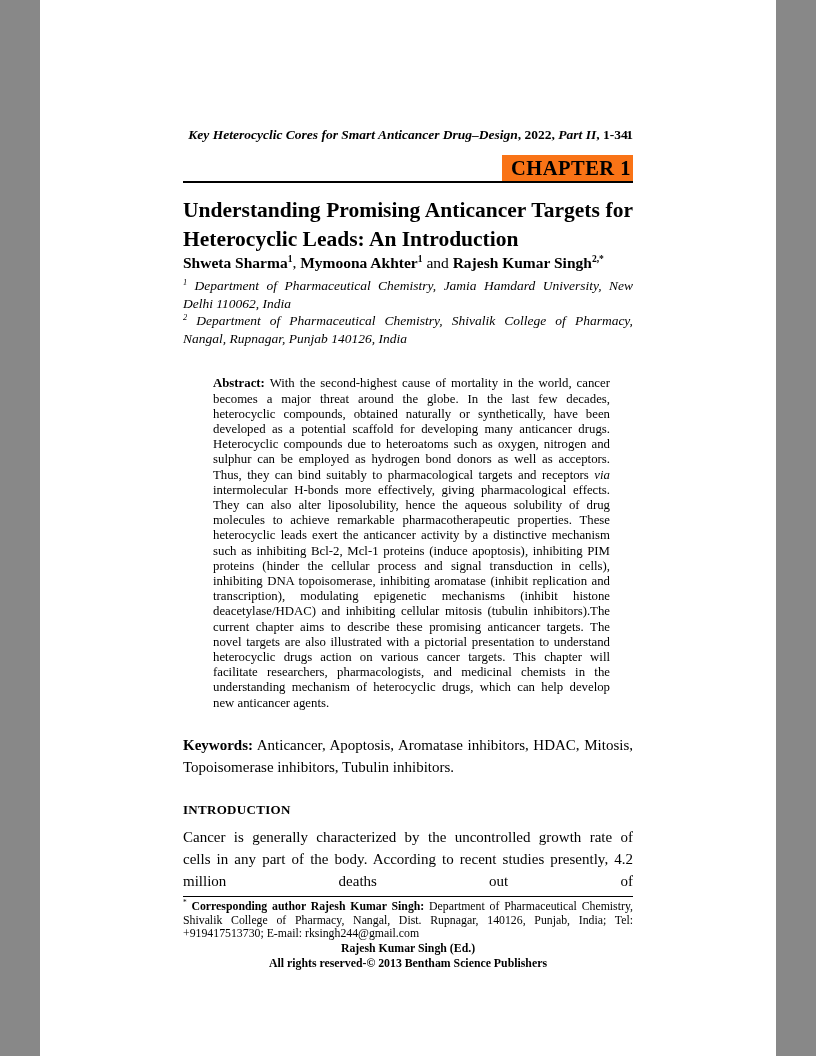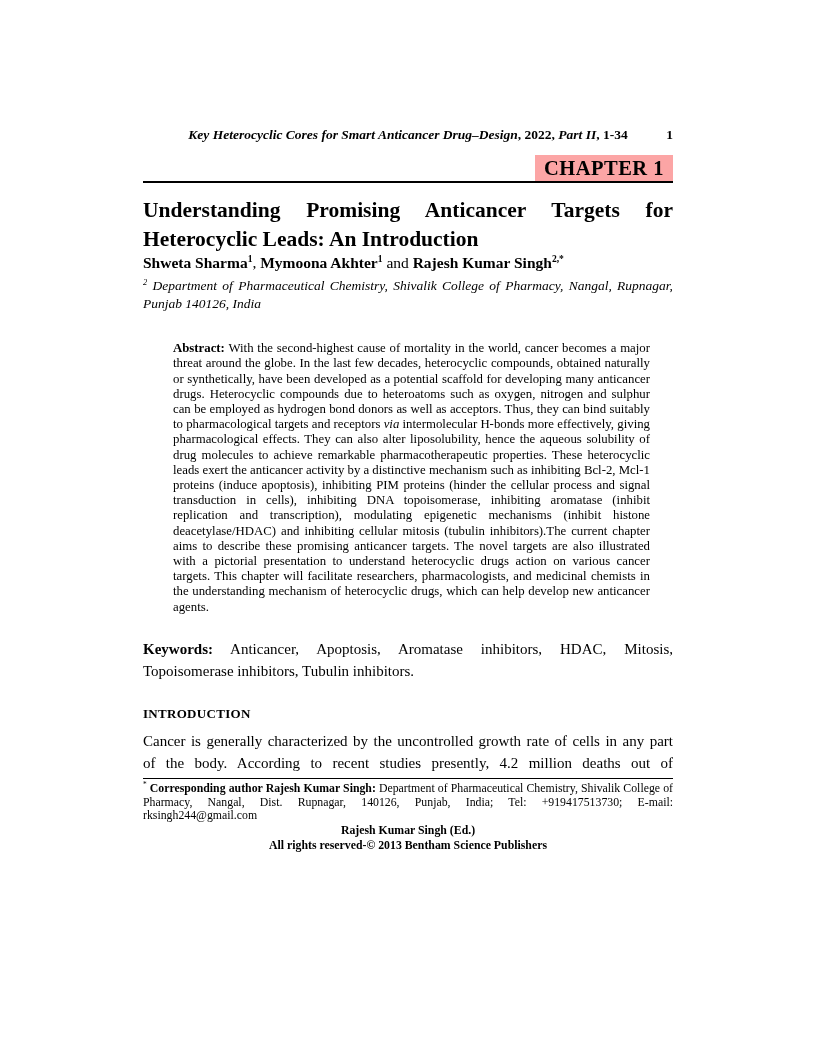--- a/index.html
+++ b/index.html
@@ -1,18 +1,18 @@
 <!DOCTYPE html>
 <html><head>
 <meta charset="utf-8">
 <style>
   html, body { margin: 0; padding: 0; background: #888; }
   .page {
     position: relative;
-    width: 816px; height: 1056px;
+    width: 736px; height: 1056px;
     margin: 0 auto;
     background: #ffffff;
     color: #000000;
     font-family: "Liberation Serif", "DejaVu Serif", serif;
     box-sizing: border-box;
     padding: 127px 143px 0 143px;
     overflow: hidden;
   }
   sup { font-size: 62%; line-height: 0; vertical-align: super; }
 
@@ -29,24 +29,24 @@
   .page-num { position: absolute; right: 0; top: 0; }
 
   
   .chapter-row {
     margin-top: 11px;
     display: flex;
     justify-content: flex-end;
     border-bottom: 2.5px solid #000;
   }
   .chapter-badge {
-    background: #fca5a5;
+    background: #f97316;
     font-weight: bold;
     font-size: 20.5px;
-    padding: 2px 9px 1px 9px;
+    padding: 2px 2px 1px 9px;
     letter-spacing: 0.5px;
   }
 
   
   .title { margin-top: 13px; font-size: 21.5px; font-weight: bold; line-height: 29px; }
   .title-l1 { text-align: justify; text-align-last: justify; }
   .title-l2 { text-align: left; }
 
   
   .authors { font-size: 15.5px; }
@@ -123,20 +123,21 @@
   <div class="title">
     <div class="title-l1">Understanding Promising Anticancer Targets for</div>
     <div class="title-l2">Heterocyclic Leads: An Introduction</div>
   </div>
 
   <div class="authors">
     <span class="author-name">Shweta Sharma</span><sup class="author-name">1</sup><span>, </span><span class="author-name">Mymoona Akhter</span><sup class="author-name">1</sup><span> and </span><span class="author-name">Rajesh Kumar Singh</span><sup class="author-name">2,*</sup>
   </div>
 
   <div class="affiliations">
+    <div><sup>1</sup><span> Department of Pharmaceutical Chemistry, Jamia Hamdard University, New Delhi 110062, India</span></div>
     <div><sup>2</sup><span> Department of Pharmaceutical Chemistry, Shivalik College of Pharmacy, Nangal, Rupnagar, Punjab 140126, India</span></div>
   </div>
 
   <div class="abstract">
     <span class="abstract-label">Abstract:</span><span> With the second-highest cause of mortality in the world, cancer becomes a major threat around the globe. In the last few decades, heterocyclic compounds, obtained naturally or synthetically, have been developed as a potential scaffold for developing many anticancer drugs. Heterocyclic compounds due to heteroatoms such as oxygen, nitrogen and sulphur can be employed as hydrogen bond donors as well as acceptors. Thus, they can bind suitably to pharmacological targets and receptors </span><span class="via">via</span><span> intermolecular H-bonds more effectively, giving pharmacological effects. They can also alter liposolubility, hence the aqueous solubility of drug molecules to achieve remarkable pharmacotherapeutic properties. These heterocyclic leads exert the anticancer activity by a distinctive mechanism such as inhibiting Bcl-2, Mcl-1 proteins (induce apoptosis), inhibiting PIM proteins (hinder the cellular process and signal transduction in cells), inhibiting DNA topoisomerase, inhibiting aromatase (inhibit replication and transcription), modulating epigenetic mechanisms (inhibit histone deacetylase/HDAC) and inhibiting cellular mitosis (tubulin inhibitors).The current chapter aims to describe these promising anticancer targets. The novel targets are also illustrated with a pictorial presentation to understand heterocyclic drugs action on various cancer targets. This chapter will facilitate researchers, pharmacologists, and medicinal chemists in the understanding mechanism of heterocyclic drugs, which can help develop new anticancer agents.</span>
   </div>
 
   <div class="keywords">
     <span class="keywords-label">Keywords:</span><span> Anticancer, Apoptosis, Aromatase inhibitors, HDAC, Mitosis, Topoisomerase inhibitors, Tubulin inhibitors.</span>
   </div>

